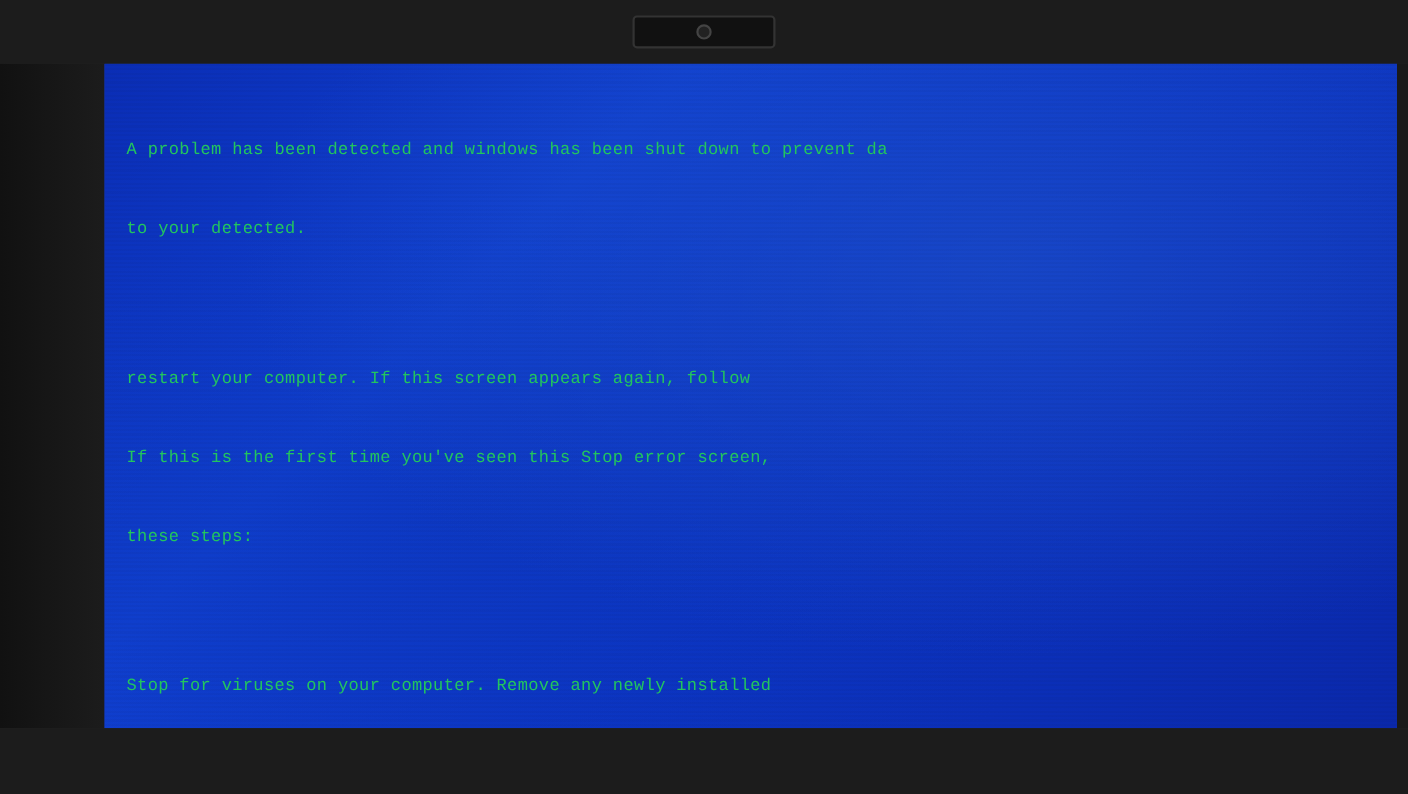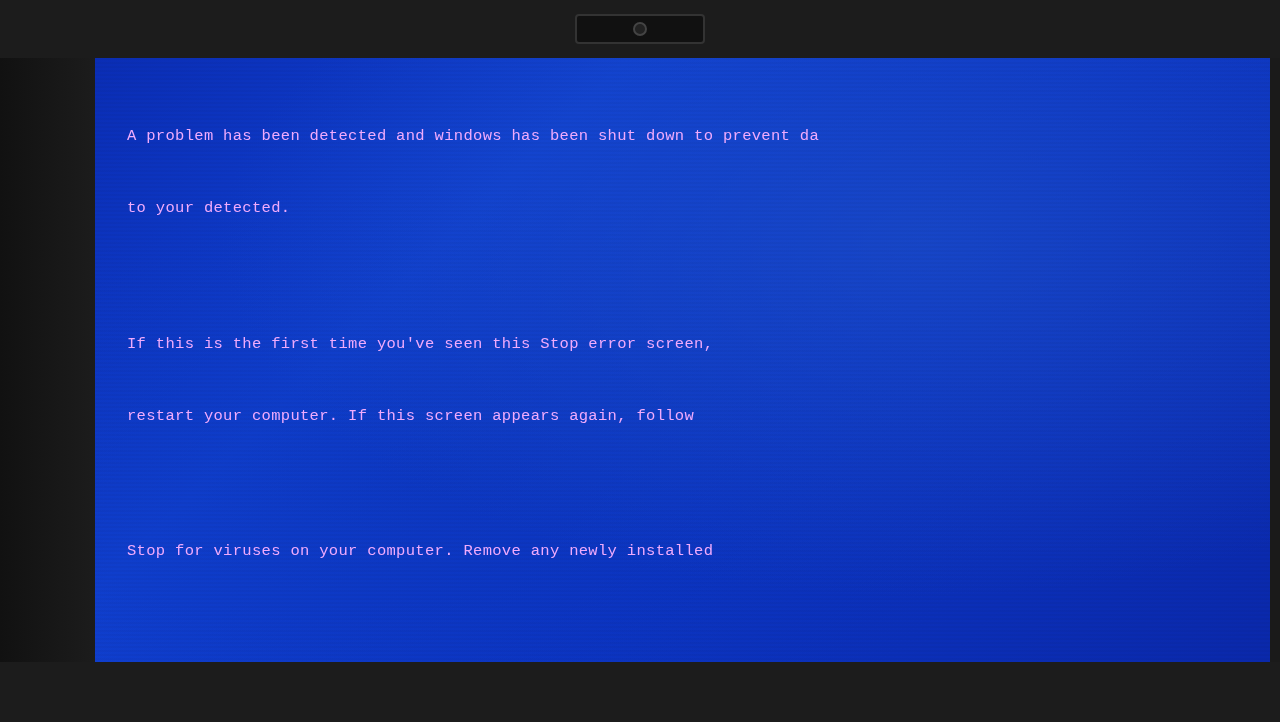--- a/index.html
+++ b/index.html
@@ -91,22 +91,22 @@
         );
     }
 
     
     .bsod-content {
       position: absolute;
       top: 0;
       left: 0;
       right: 0;
       bottom: 0;
-      padding: 18px 32px;
-      color: #f0abfc;
+      padding: 18px 20px;
+      color: #22c55e;
       font-family: 'Courier New', Courier, monospace;
       font-size: 15.5px;
       line-height: 1.55;
       letter-spacing: 0.02em;
       white-space: pre-wrap;
       z-index: 2;
     }
 
     .bsod-line {
       display: block;
@@ -161,22 +161,23 @@
   <div class="left-edge"></div>
 
   <div class="right-edge"></div>
 
   <div class="screen">
     <div class="bsod-bg"></div>
     <div class="bsod-content">
       <span class="bsod-line">A problem has been detected and windows has been shut down to prevent da</span>
       <span class="bsod-line">to your detected.</span>
       <span class="bsod-spacer"></span>
+      <span class="bsod-line">restart your computer. If this screen appears again, follow</span>
       <span class="bsod-line">If this is the first time you've seen this Stop error screen,</span>
-      <span class="bsod-line">restart your computer. If this screen appears again, follow</span>
+      <span class="bsod-line">these steps:</span>
       <span class="bsod-spacer"></span>
       <span class="bsod-line">Stop for viruses on your computer. Remove any newly installed</span>
       
       
       
       
       
       
       
       

